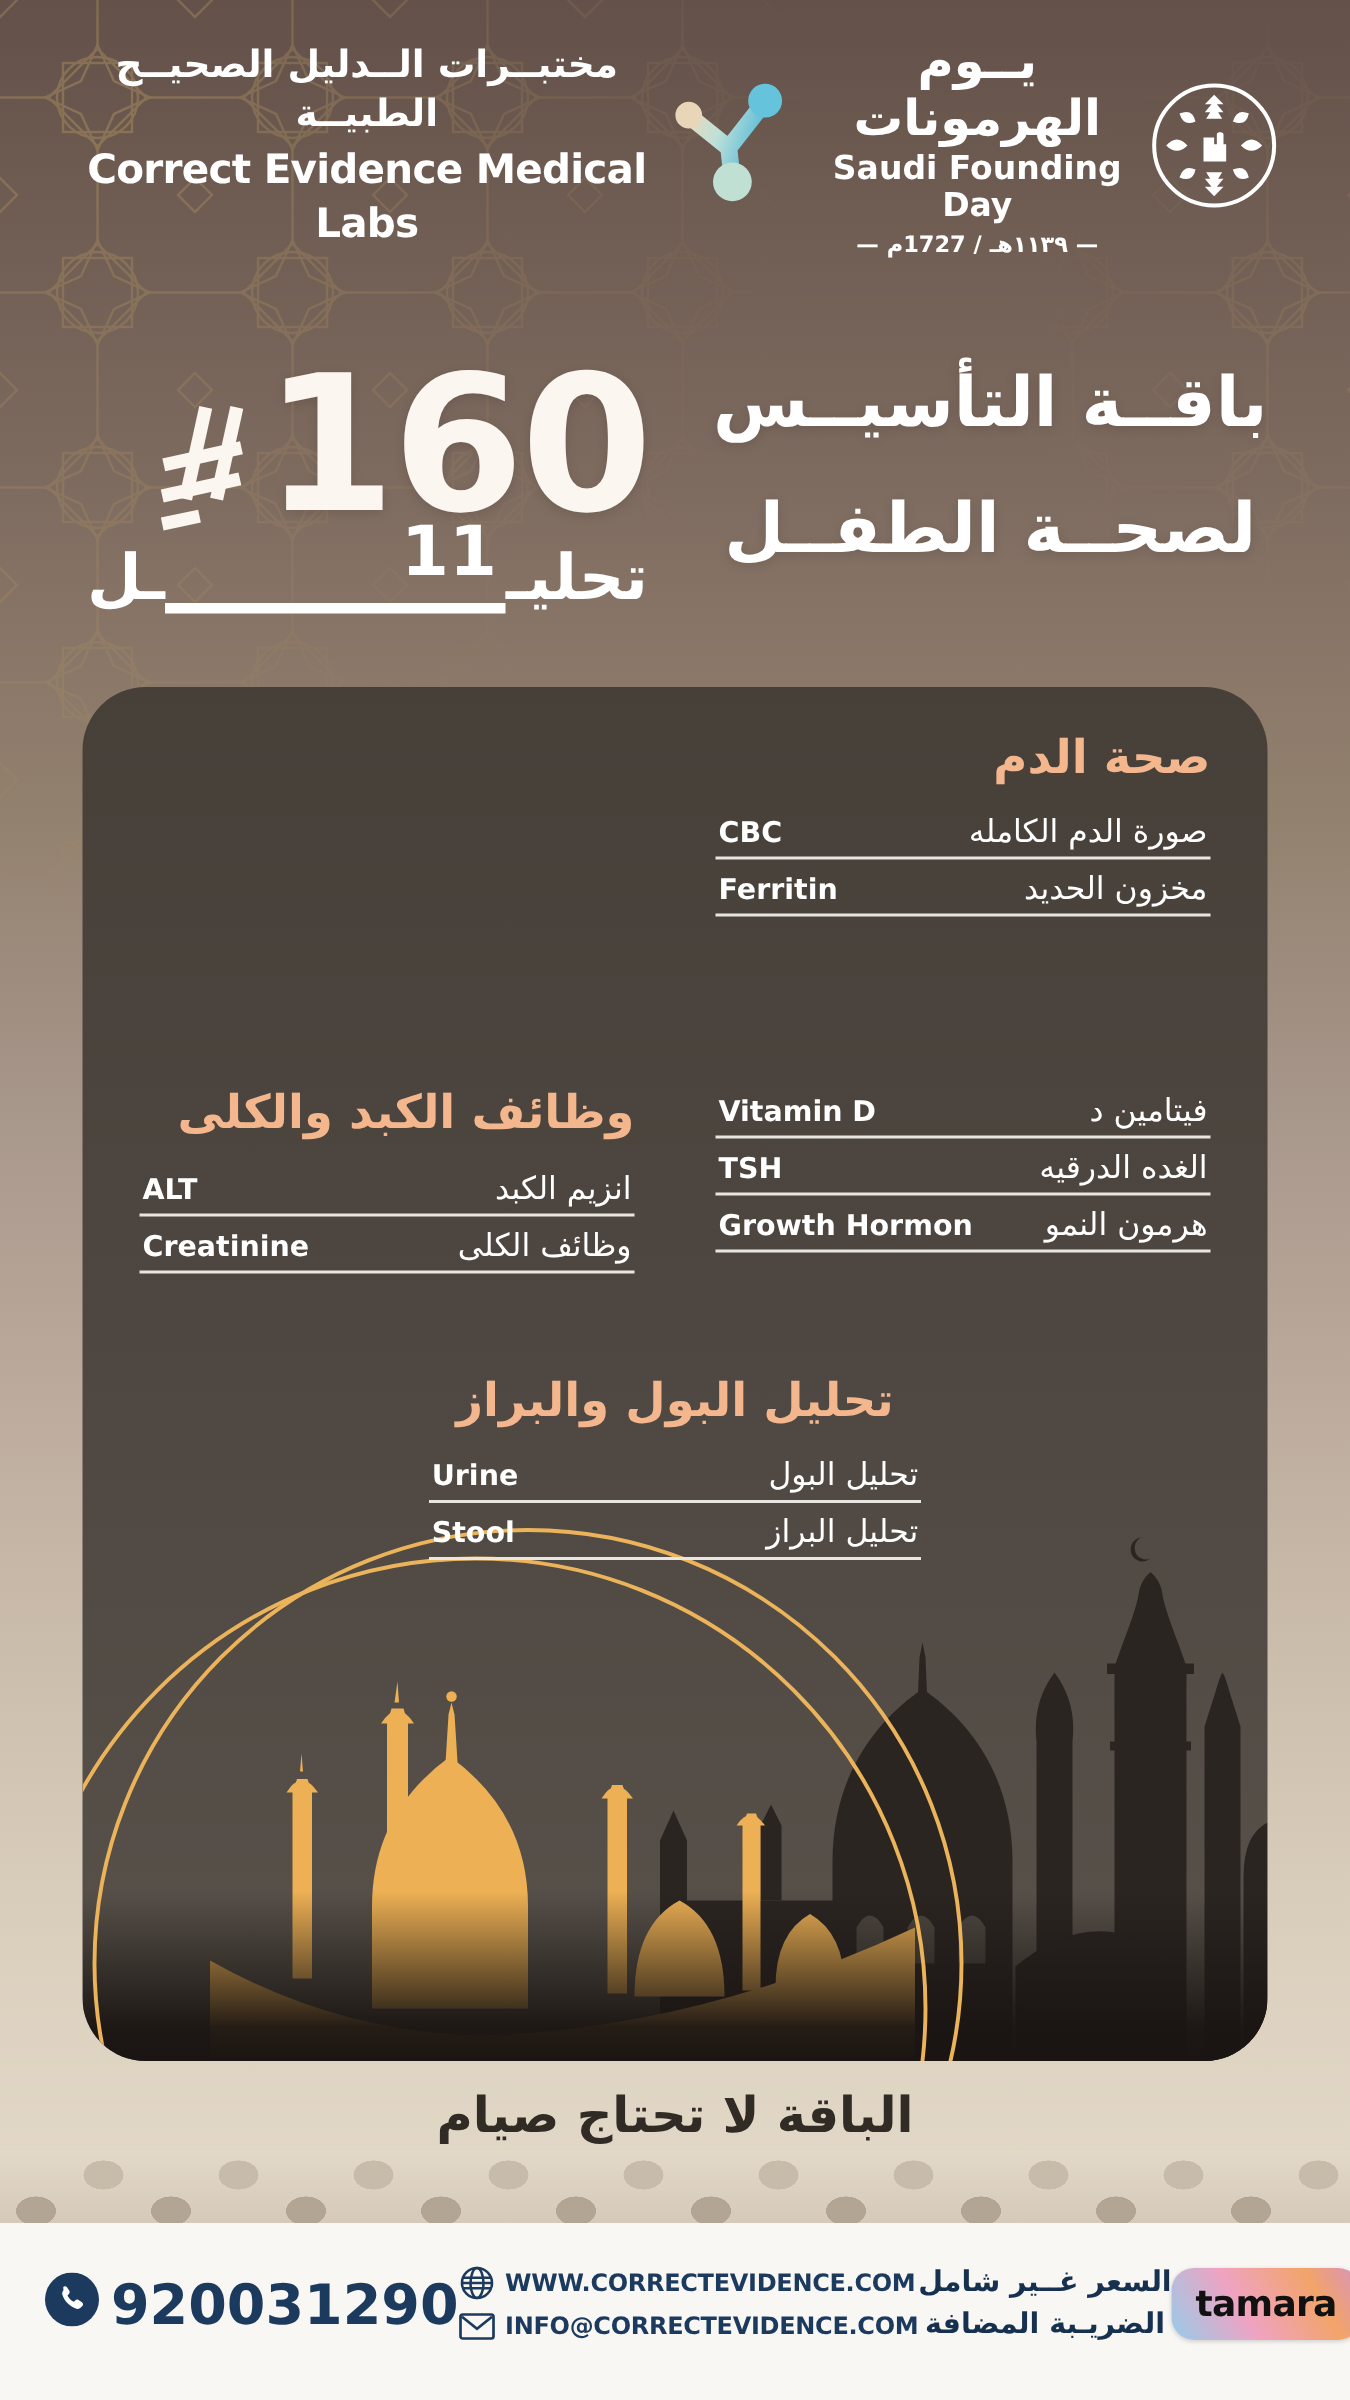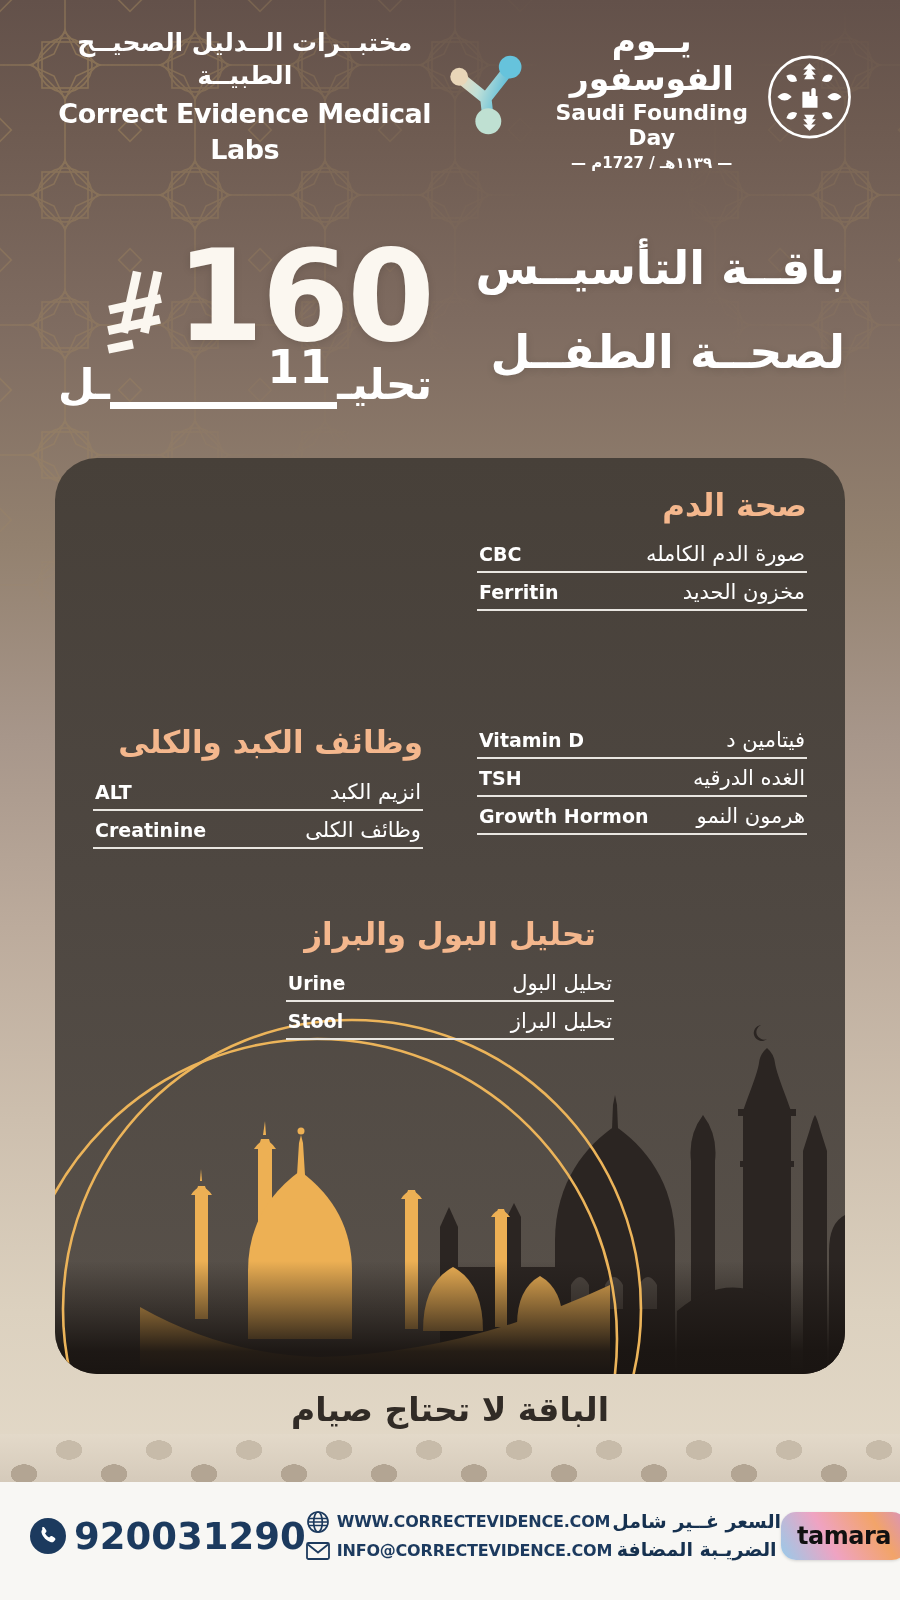--- a/index.html
+++ b/index.html
@@ -19,21 +19,21 @@
   .lab-block{color:#fff;text-align:center;line-height:1.3;}
   .lab-ar{font-size:25px;font-weight:700;}
   .lab-en{font-size:27px;font-weight:700;letter-spacing:-.5px;margin-top:4px;}
   .ylogo{width:104px;height:104px;margin:0 6px;}
   .fday{color:#fff;text-align:center;line-height:1.15;margin:0 4px;}
   .fday-ar{font-size:33px;font-weight:800;}
   .fday-en{font-size:22px;font-weight:700;margin-top:2px;}
   .fday-date{font-size:15px;font-weight:700;margin-top:4px;letter-spacing:1px;}
   .emblem{width:104px;height:104px;}
   
-  .pkg-title{position:absolute;top:226px;right:55px;text-align:right;color:#fff;
+  .pkg-title{position:absolute;top:226px;right:55px;text-align:center;color:#fff;
     font-size:46px;font-weight:800;line-height:84px;text-shadow:0 2px 8px rgba(0,0,0,.12);}
   .price{position:absolute;top:234px;left:104px;display:flex;align-items:flex-end;gap:14px;}
   .riyal{width:58px;height:96px;margin-top:14px;}
   .price-num{color:#FBF7F0;font-size:126px;font-weight:800;line-height:1;letter-spacing:-2px;text-shadow:0 2px 8px rgba(0,0,0,.12);}
   .tests{position:absolute;top:346px;left:58px;width:374px;display:flex;align-items:flex-end;color:#fff;font-weight:800;}
   .tests .word{font-size:42px;line-height:1.15;}
   .kashida{flex:1;border-bottom:7px solid #fff;display:flex;justify-content:flex-start;height:56px;}
   .kashida b{font-size:46px;line-height:.95;margin:0 6px -2px 0;}
   
   .card{position:absolute;left:55px;top:458px;width:790px;height:916px;border-radius:42px;overflow:hidden;
@@ -49,21 +49,21 @@
   .mosque{position:absolute;left:0;bottom:0;width:790px;height:365px;z-index:1;pointer-events:none;}
   
   .fasting{position:absolute;top:1390px;left:0;width:900px;text-align:center;color:#312B26;font-size:33px;font-weight:800;}
   .waves{position:absolute;top:1434px;left:0;width:900px;height:48px;background-color:#DCD2C3;
     background-image:radial-gradient(22px 16px at 24px 40px,#B3A593 60%,rgba(181,168,150,0) 61%),
       radial-gradient(22px 16px at 69px 16px,#C7BBA9 60%,rgba(200,188,170,0) 61%),
       linear-gradient(180deg,#E3D9C9,#D5CABA);
     background-size:90px 48px,90px 48px,100% 100%;}
   .footer{position:absolute;top:1482px;left:0;width:900px;height:118px;background:#F8F7F4;
     display:flex;align-items:center;justify-content:space-between;box-sizing:border-box;padding:0 30px 10px;}
-  .phone{display:flex;align-items:center;gap:8px;color:#1C3A5E;font-size:37px;font-weight:800;white-space:nowrap;}
+  .phone{display:flex;align-items:flex-start;gap:8px;color:#1C3A5E;font-size:37px;font-weight:800;white-space:nowrap;}
   .phone svg{width:36px;height:36px;}
   .contact{display:flex;flex-direction:column;gap:5px;}
   .contact .line{display:flex;align-items:center;gap:7px;color:#1C3A5E;font-size:16px;font-weight:700;white-space:nowrap;letter-spacing:-.2px;}
   .contact svg{width:24px;height:24px;flex:0 0 auto;}
   .vat{color:#16314F;font-size:19px;font-weight:800;text-align:center;line-height:1.45;direction:rtl;white-space:nowrap;}
   .badge{border-radius:15px;padding:10px 16px;font-weight:800;color:#111;white-space:nowrap;
     background:linear-gradient(60deg,#97CBEA 0%,#EFA3C2 38%,#F2A469 75%,#D892BF 100%);box-shadow:0 1px 3px rgba(0,0,0,.15);}
   .badge.en{font-size:24px;letter-spacing:-.5px;}
   .ltr{direction:ltr;unicode-bidi:embed;}
 </style>
@@ -105,21 +105,21 @@
             <stop offset="1" stop-color="#59BBD8"></stop>
         </linearGradient>
       </defs>
       <path d="M22 32 L53 57 M82 20 L53 57 M56 84 L53 57" stroke="url(#ylg)" stroke-width="14" stroke-linecap="round" fill="none"></path>
       <circle cx="20" cy="30" r="11" fill="#E9D6B8"></circle>
       <circle cx="83" cy="18" r="14" fill="#66C3DC"></circle>
       <circle cx="56" cy="85" r="16" fill="#BFE0D2"></circle>
     </svg>
 
     <div class="fday">
-      <div class="fday-ar" dir="rtl">يــوم الفوسفور</div>
+      <div class="fday-ar" dir="rtl">يــوم الهرمونات</div>
       <div class="fday-en">Saudi Founding Day</div>
       <div class="fday-date" dir="rtl">— ١١٣٩هـ / 1727م —</div>
     </div>
 
     <svg class="emblem" viewBox="0 0 100 100">
       <circle cx="50" cy="50" r="45" stroke="#fff" stroke-width="3" fill="none"></circle>
       <g fill="#fff">
         <path d="M50 12 l-7 7 h5 l-5 6 h4 l-3 5 h12 l-3 -5 h4 l-5 -6 h5 Z"></path>
         <path d="M50 88 l-7 -7 h5 l-5 -6 h4 l-3 -5 h12 l-3 5 h4 l-5 6 h5 Z"></path>
         <path d="M14 50 q8 -9 16 0 q-8 8 -16 0 Z"></path>

